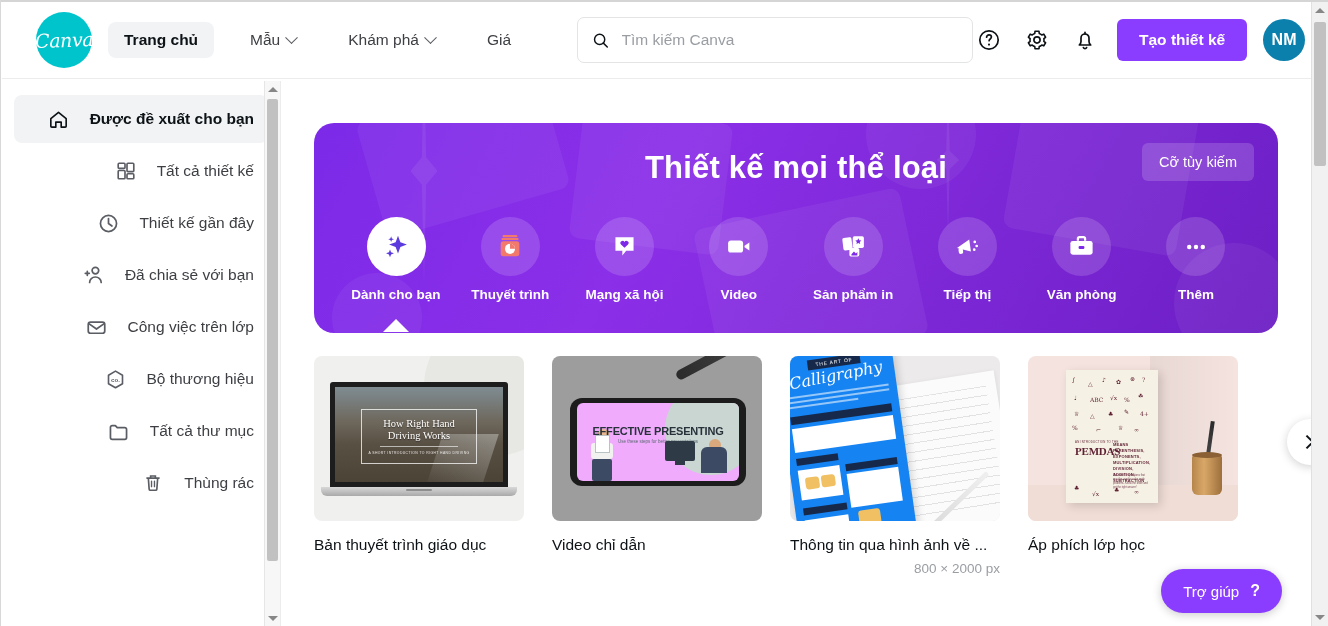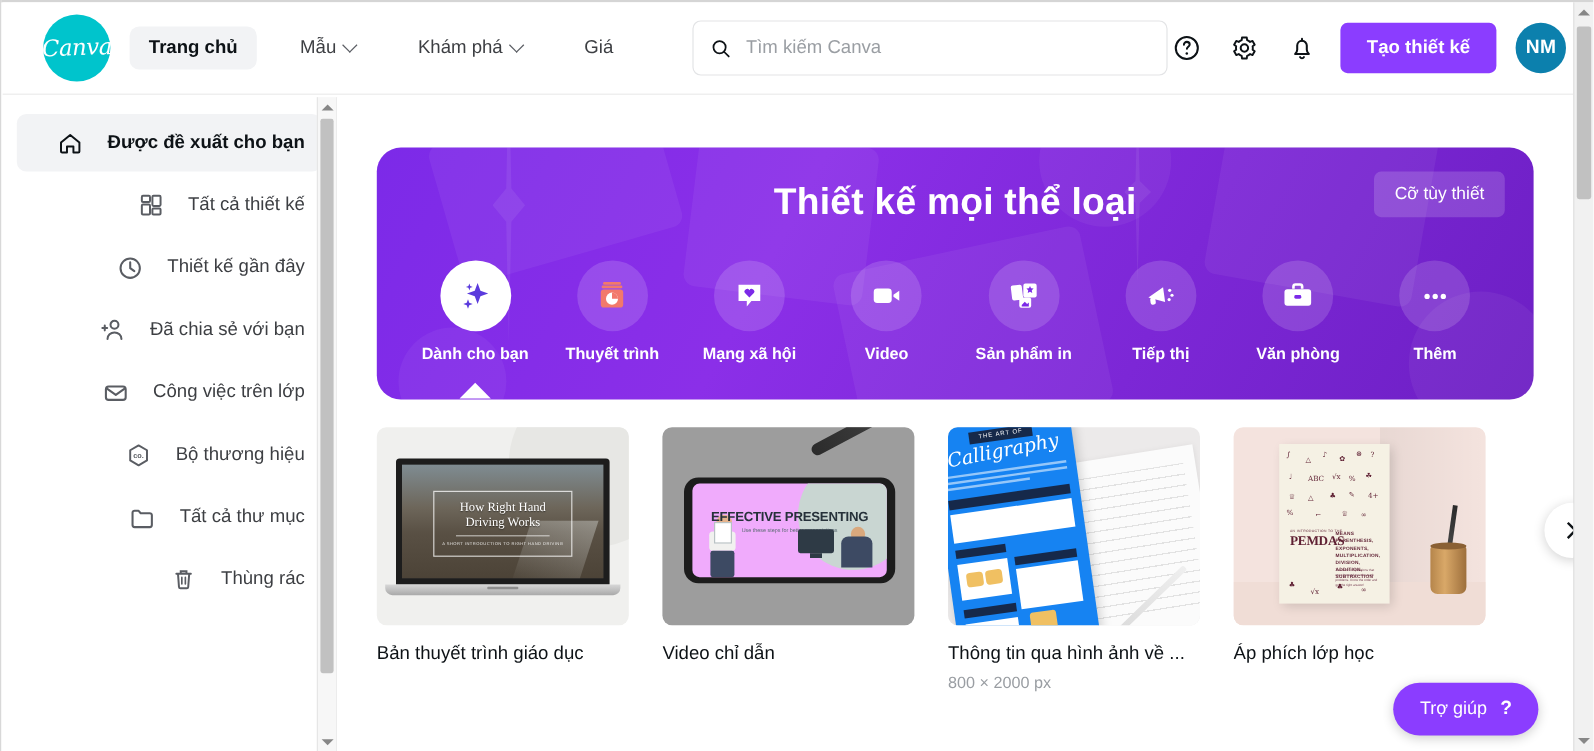--- a/index.html
+++ b/index.html
@@ -327,20 +327,21 @@
     font-size: 15.5px;
     color: #0d1216;
     white-space: nowrap;
     overflow: hidden;
     text-overflow: ellipsis;
   }
   .card-sub {
     margin-top: 7px;
     font-size: 13.5px;
     color: #9a9ea3;
+    text-align: right;
   }
 
   
   .t1 { background: #f0f0ee; }
   .t1 .corner {
     position: absolute; top: -40px; right: -40px;
     width: 140px; height: 140px; border-radius: 50%;
     background: #e7e7e4;
   }
   .laptop {
@@ -637,21 +638,21 @@
   .help-fab {
     position: absolute;
     right: 29px; bottom: 13px;
     background: #8b3dff;
     color: #fff;
     border: none;
     border-radius: 24px;
     padding: 13px 22px;
     font-size: 15px;
     font-family: "Liberation Sans", sans-serif;
-    display: flex; gap: 11px;
+    display: flex; align-items: center; gap: 11px;
     cursor: pointer;
     box-shadow: 0 2px 10px rgba(0,0,0,.2);
     z-index: 20;
   }
   .help-q { font-weight: bold; font-size: 16px; }
 
   
   .br-scroll {
     position: absolute;
     top: 2px; right: 0; width: 17px; bottom: 0;
@@ -845,21 +846,21 @@
             <div class="deco-card" style="left:392px;top:84px;width:210px;height:150px;transform:rotate(-12deg);"></div>
             <div class="deco-card" style="left:700px;top:-30px;width:175px;height:150px;transform:rotate(10deg);"></div>
             <div class="deco-circle" style="left:18px;top:150px;width:90px;height:90px;"></div>
             <div class="deco-circle" style="left:552px;top:-44px;width:110px;height:110px;"></div>
             <div class="deco-circle" style="left:860px;top:120px;width:120px;height:120px;"></div>
             <div class="deco-star" style="left:106px;top:14px;width:8px;height:68px;clip-path:polygon(50% 0,58% 44%,100% 50%,58% 56%,50% 100%,42% 56%,0 50%,42% 44%);transform:scale(3.4);"></div>
             <div class="deco-star" style="left:630px;top:10px;width:8px;height:54px;clip-path:polygon(50% 0,58% 44%,100% 50%,58% 56%,50% 100%,42% 56%,0 50%,42% 44%);transform:scale(2.8);"></div>
           </div>
 
           <div class="banner-title">Thiết kế mọi thể loại</div>
-          <button class="custom-size-btn">Cỡ tùy thiết</button>
+          <button class="custom-size-btn">Cỡ tùy kiếm</button>
 
           <div class="cat-row">
 
             <div class="cat selected">
               <div class="cat-bubble">
                 <svg width="30" height="30" viewBox="0 0 24 24">
                   <path d="M13.6 3l1.9 5.2L20.7 10l-5.2 1.9-1.9 5.2-1.9-5.2L6.5 10l5.2-1.8L13.6 3z" fill="#5b3bdd"></path>
                   <path d="M7.2 13.9l.85 2.3 2.3.85-2.3.85-.85 2.3-.85-2.3-2.3-.85 2.3-.85.85-2.3z" fill="#5b3bdd"></path>
                   <path d="M8.1 3.4l.6 1.7 1.7.6-1.7.6-.6 1.7-.6-1.7-1.7-.6 1.7-.6.6-1.7z" fill="#5b3bdd"></path>
                 </svg>

